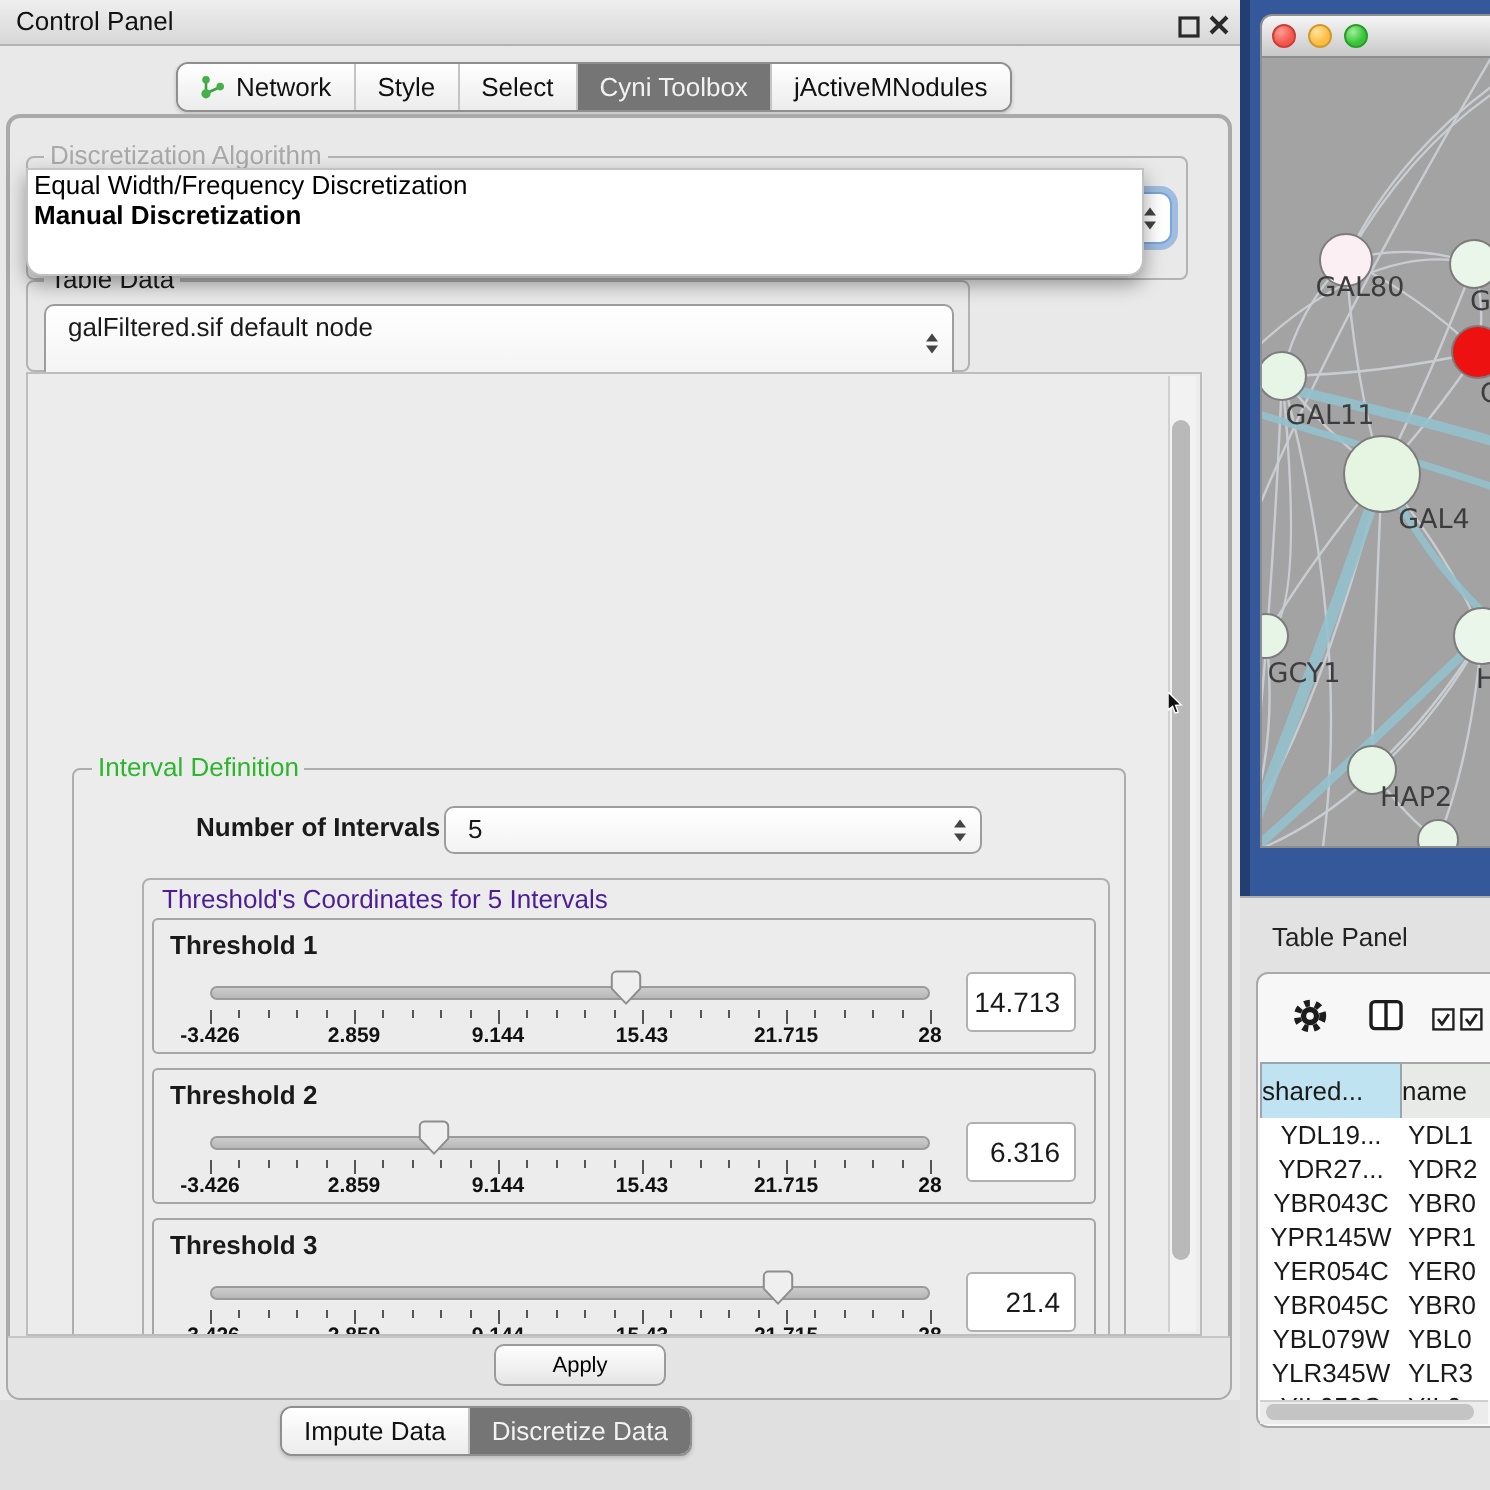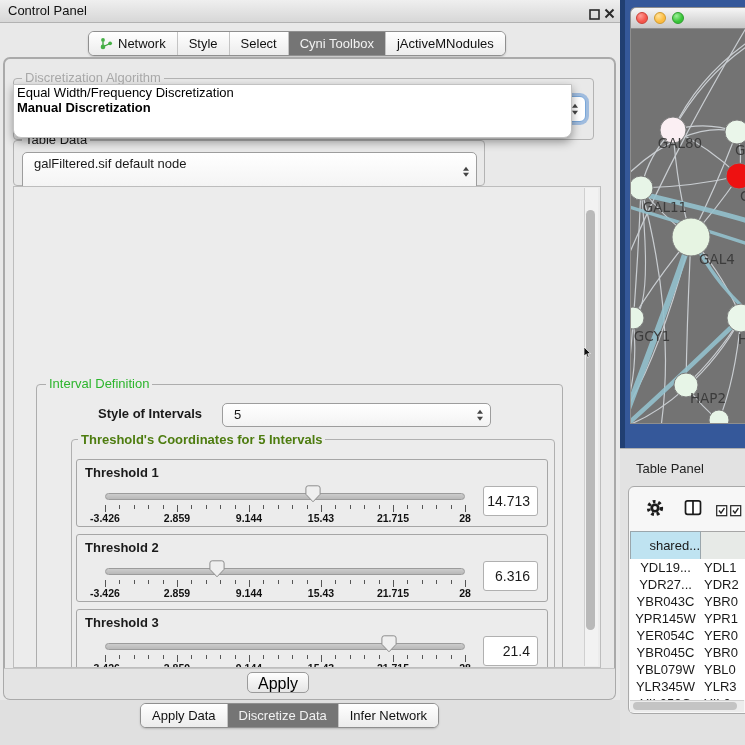--- a/index.html
+++ b/index.html
@@ -52,65 +52,65 @@
   #tabledata-combo{left:22px;top:152px;width:455px;height:39px;}
 
   
   #content{left:13px;top:186px;width:588px;height:482px;background:#ececec;border:1px solid #bdbdbd;
            box-sizing:border-box;overflow:hidden;}
   #interval-group{left:22px;top:197px;width:525px;height:370px;border:1px solid #adadad;border-radius:4px;}
   #interval-label{left:32px;top:190px;color:#2db52d;background:#ececec;}
   #noi-label{left:84px;top:219px;font-size:13px;font-weight:bold;}
   #noi-combo{left:208px;top:216px;width:269px;height:24px;}
   #thr-group{left:57px;top:252px;width:482px;height:316px;border:1px solid #b0b0b0;border-radius:4px;}
-  #thr-label{left:64px;top:246px;color:#4d7c0f;background:#ececec;font-weight:bold;}
+  #thr-label{left:64px;top:256px;color:#4c1d95;background:#ececec;}
 
   .thr-box{position:absolute;left:62px;width:472px;height:68px;background:#ececec;
            border:1px solid #a6a6a6;border-radius:3px;box-sizing:border-box;}
   .t-label{position:absolute;left:8px;top:5px;font-size:13px;font-weight:bold;}
   .track{position:absolute;left:28px;top:33px;width:360px;height:7px;border-radius:4px;
          background:linear-gradient(#cccccc,#b8b8b8);border:1px solid #9b9b9b;box-sizing:border-box;}
   .thumb{position:absolute;top:25px;}
   .ticks{position:absolute;left:28px;top:45px;width:360px;height:8px;}
   .tick{position:absolute;width:1px;background:#555;}
   .tick.major{height:7px;top:0;}
   .tick.minor{height:4px;top:0;}
   .tick-lab{position:absolute;top:52px;transform:translateX(-50%);font-size:10.5px;font-weight:bold;color:#111;white-space:nowrap;}
   .t-value{position:absolute;left:406px;top:26px;width:55px;height:30px;background:#fff;border:1px solid #b0b0b0;
            border-radius:3px;box-sizing:border-box;font-size:14px;line-height:28px;text-align:right;padding-right:7px;}
   #scrollbar-v{left:584px;top:188px;width:13px;height:478px;background:#f2f2f2;border-left:1px solid #d0d0d0;}
   #scroll-thumb-v{left:586px;top:210px;width:9px;height:420px;background:#b9b9b9;border-radius:5px;}
   #cursor{left:584px;top:345px;z-index:9;}
 
   #footer{left:4px;top:668px;width:611px;height:30px;background:#e4e4e4;border-top:1px solid #c6c6c6;border-radius:0 0 6px 6px;}
-  #apply-btn{left:247px;top:672px;width:62px;height:21px;background:linear-gradient(#fefefe,#e5e5e5);
-             border:1px solid #9b9b9b;border-radius:5px;font-size:16px;text-align:center;line-height:19px;box-sizing:border-box;}
+  #apply-btn{left:247px;top:672px;width:86px;height:21px;background:linear-gradient(#fefefe,#e5e5e5);
+             border:1px solid #9b9b9b;border-radius:5px;font-size:11px;text-align:center;line-height:19px;box-sizing:border-box;}
   #bottombar{left:0;top:700px;width:620px;height:45px;background:#e0e0e0;}
 
   
   #net-bg{left:620px;top:0;width:125px;height:448px;background:#35589a;}
   #net-bg-edge{left:620px;top:0;width:5px;height:448px;background:#213f72;}
   #net-titlebar{left:630px;top:7px;width:115px;height:22px;background:linear-gradient(#f6f6f6,#c8c8c8);
                 border:1px solid #8e8e8e;border-right:none;border-radius:6px 0 0 0;box-sizing:border-box;}
   .light{position:absolute;top:12px;width:12px;height:12px;border-radius:50%;box-sizing:border-box;}
   #light-red{left:636px;background:radial-gradient(circle at 35% 30%,#ff9d96,#f5564c 60%);border:1px solid #ca3f36;}
   #light-yellow{left:654px;background:radial-gradient(circle at 35% 30%,#ffe39d,#fdbc40 60%);border:1px solid #d09a2e;}
   #light-green{left:672px;background:radial-gradient(circle at 35% 30%,#9ef09a,#37c437 60%);border:1px solid #2d9c2d;}
-  #net-canvas{left:630px;top:29px;width:115px;height:395px;background:#737373;border-left:1px solid #8e8e8e;
+  #net-canvas{left:630px;top:29px;width:115px;height:395px;background:#a3a3a3;border-left:1px solid #8e8e8e;
               border-bottom:1px solid #8e8e8e;box-sizing:border-box;overflow:hidden;}
 
   
   #table-region{left:620px;top:448px;width:125px;height:297px;background:#e2e2e2;border-top:1px solid #b0b0b0;box-sizing:border-box;}
   #tp-title{left:636px;top:461px;font-size:13px;color:#222;}
   #tp-box{left:628px;top:486px;width:127px;height:228px;background:#f7f7f7;border:1px solid #a9a9a9;
           border-radius:6px 0 0 6px;box-sizing:border-box;}
   #tp-gear{left:645px;top:498px;}
   #tp-split{left:684px;top:499px;}
   #tp-checks{left:716px;top:503px;}
-  .th{position:absolute;height:44px;font-size:13px;line-height:28px;text-align:right;box-sizing:border-box;border:1px solid #9aa6ac;}
+  .th{position:absolute;height:44px;font-size:13px;line-height:28px;text-align:left;box-sizing:border-box;border:1px solid #9aa6ac;}
   #th-1{left:630px;top:531px;width:71px;background:#bfe3f1;}
   #th-2{left:701px;top:531px;width:100px;background:#e7eae7;border-left:none;border-color:#a6a6a6;}
   #tp-rows{left:630px;top:559px;width:115px;height:141px;background:#fff;overflow:hidden;}
   .tp-row{position:absolute;left:0;width:200px;height:17px;font-size:13px;line-height:17px;}
   .tp-c1{position:absolute;left:0;width:71px;text-align:center;}
   .tp-c2{position:absolute;left:74px;white-space:nowrap;}
   #tp-hscroll{left:630px;top:700px;width:114px;height:11px;background:#ececec;border-top:1px solid #cfcfcf;}
   #tp-hthumb{left:633px;top:702px;width:104px;height:8px;background:#c4c4c4;border-radius:4px;}
 </style>
 </head>
@@ -180,21 +180,21 @@
     <span class="val">galFiltered.sif default node</span>
     <span class="spin">
         <i class="up"></i>
         <i class="dn"></i>
       </span>
   </div>
 
   <div class="abs" id="content">
     <div class="abs" id="interval-group"></div>
     <div class="abs grouplabel" id="interval-label">Interval Definition</div>
-    <div class="abs" id="noi-label">Style of Intervals</div>
+    <div class="abs" id="noi-label">Number of Intervals</div>
     <div class="abs combo" id="noi-combo">
       <span class="val">5</span>
       <span class="spin">
           <i class="up"></i>
           <i class="dn"></i>
         </span>
     </div>
     <div class="abs" id="thr-group"></div>
     <div class="abs grouplabel" id="thr-label">Threshold's Coordinates for 5 Intervals</div>
     <div id="thr-boxes">
@@ -335,27 +335,24 @@
         <polygon points="0,0 0,9 2.3,7.2 3.6,10.6 5.1,10 3.8,6.7 6.6,6.5" fill="#111" stroke="#fff" stroke-width="0.7"></polygon>
       </svg>
   </div>
 
   <div class="abs" id="footer"></div>
   <button class="abs" id="apply-btn">Apply</button>
 
   <div class="abs" id="bottombar"></div>
   <div class="abs tabstrip" id="tabstrip-bottom">
       <div class="tab">
-        <span>Apply Data</span>
+        <span>Impute Data</span>
       </div>
       <div class="tab sel">
         <span>Discretize Data</span>
-      </div>
-      <div class="tab">
-        <span>Infer Network</span>
       </div>
     </div>
 
   <div class="abs" id="net-bg"></div>
   <div class="abs" id="net-bg-edge"></div>
   <div class="abs" id="net-titlebar"></div>
   <div class="abs light" id="light-red"></div>
   <div class="abs light" id="light-yellow"></div>
   <div class="abs light" id="light-green"></div>
   <div class="abs" id="net-canvas">

